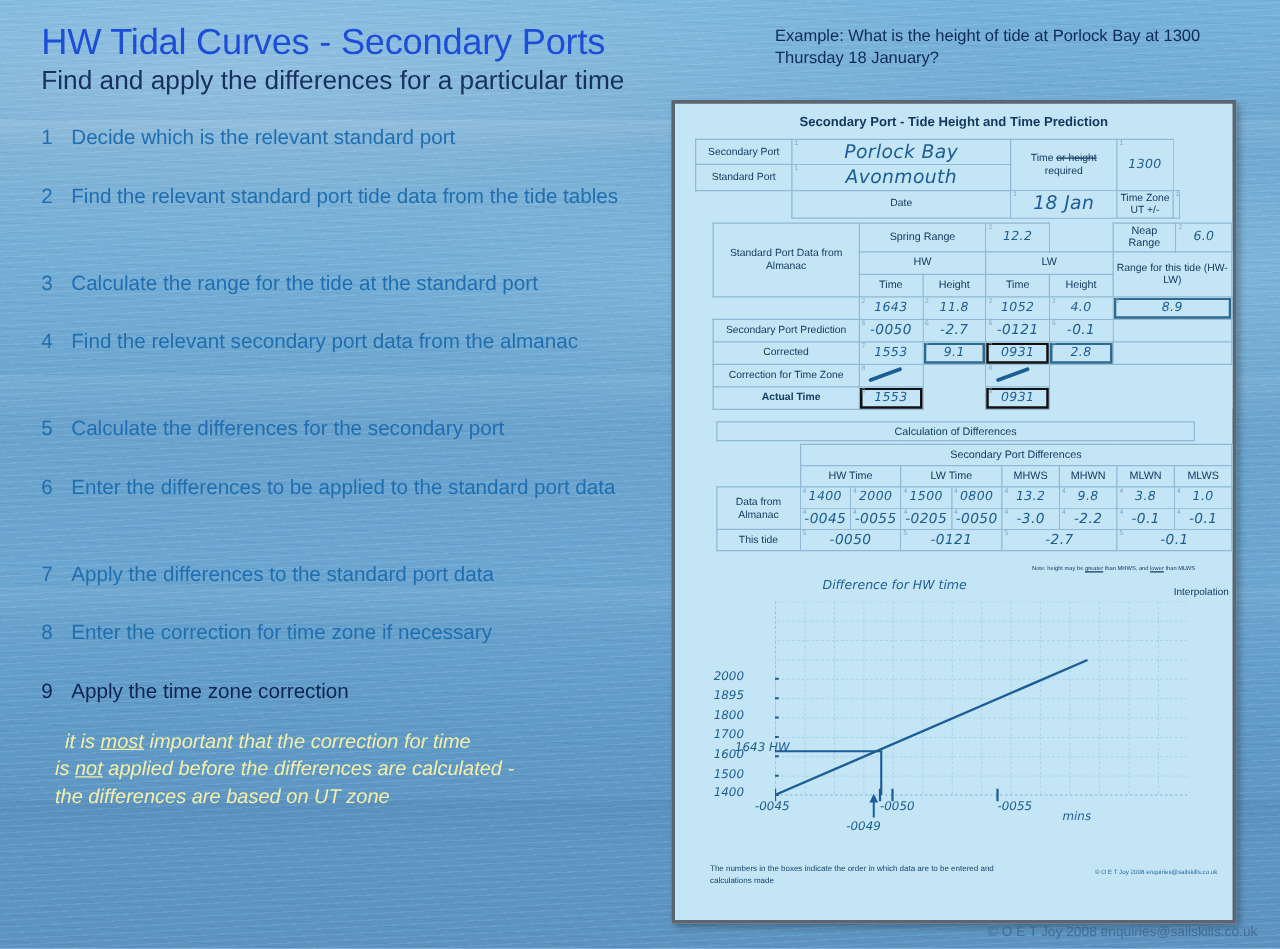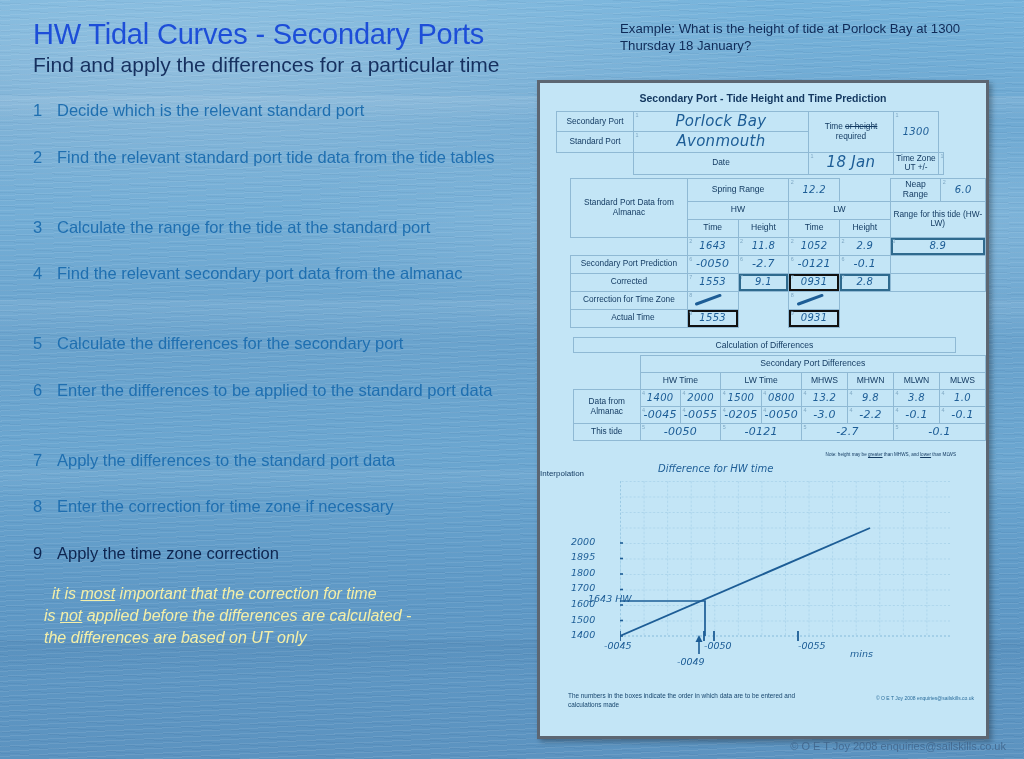--- a/index.html
+++ b/index.html
@@ -71,21 +71,21 @@
   #tblMain td{height:15px;}
 
   
   #tblDiffTitle{position:absolute;left:33px;top:254px;width:381px;border:1px solid #8fb9d4;
                 background:#c3e5f6;text-align:center;font-size:8.6px;color:#153c63;padding:2px 0;}
   #tblDiff{position:absolute;left:33px;top:272px;}
   #tblDiff td{height:14px;}
   #note{position:absolute;left:230px;top:369px;width:186px;font-size:4.6px;color:#153c63;text-align:right;}
 
   
-  #graphTitle{position:absolute;left:0;right:13px;top:386px;text-align:left;font-size:8px;color:#153c63;}
+  #graphTitle{position:absolute;left:0;right:3px;top:386px;text-align:right;font-size:8px;color:#153c63;}
   #graph{position:absolute;left:80px;top:398px;width:330px;height:186px;}
   .glabel{position:absolute;font-family:"DejaVu Sans",sans-serif;font-style:italic;color:#1d5d96;font-size:9.5px;}
 
   #footnote{position:absolute;left:28px;top:608px;width:230px;font-size:6.4px;color:#17456d;line-height:9px;}
   #copy{position:absolute;right:12px;top:612px;font-size:5px;color:#2a6c9b;}
 
   #watermark{position:absolute;right:18px;bottom:7px;font-size:11px;color:#3c5d82;opacity:.72;}
 </style>
 </head>
 <body>
@@ -135,21 +135,21 @@
   <span class="txt">Enter the correction for time zone if necessary</span>
 </div>
 <div class="step dark" style="left:33px;top:543px;width:470px;">
   <span class="num">9</span>
   <span class="txt">Apply the time zone correction</span>
 </div>
 
 <div id="caution">
   <div><span>it is </span><u>most</u><span> important that the correction for time</span></div>
   <div style="margin-left:-8px;"><span>is </span><u>not</u><span> applied before the differences are calculated -</span></div>
-  <div style="margin-left:-8px;">the differences are based on UT only</div>
+  <div style="margin-left:-8px;">the differences are based on UT zone</div>
 </div>
 
 <div id="panel">
 
   <div class="pane-title">Secondary Port - Tide Height and Time Prediction</div>
 
   <table class="ws" id="tblHead">
     <tbody>
         <tr>
       <td class="lbl" style="width:72px;">Secondary Port</td>
@@ -214,21 +214,21 @@
       <td class="hdr" style="width:46px;">Time</td>
       <td class="hdr" style="width:46px;">Height</td>
       <td class="hdr" style="width:46px;">Time</td>
       <td class="hdr" style="width:46px;">Height</td>
     </tr>
     <tr>
       <td class="lbl" style="border:none;background:transparent;"></td>
       <td class="cellwrap fill"><span class="ord">2</span><span class="hand">1643</span></td>
       <td class="cellwrap fill"><span class="ord">2</span><span class="hand">11.8</span></td>
       <td class="cellwrap fill"><span class="ord">2</span><span class="hand">1052</span></td>
-      <td class="cellwrap fill"><span class="ord">2</span><span class="hand">2.9</span></td>
+      <td class="cellwrap fill"><span class="ord">2</span><span class="hand">4.0</span></td>
       <td colspan="2" class="cellwrap fill thick"><span class="ord">3</span><span class="hand">8.9</span></td>
     </tr>
     <tr>
       <td class="lbl">Secondary Port Prediction</td>
       <td class="cellwrap fill"><span class="ord">6</span><span class="hand sm">-0050</span></td>
       <td class="cellwrap fill"><span class="ord">6</span><span class="hand sm">-2.7</span></td>
       <td class="cellwrap fill"><span class="ord">6</span><span class="hand sm">-0121</span></td>
       <td class="cellwrap fill"><span class="ord">6</span><span class="hand sm">-0.1</span></td>
       <td colspan="2" style="background:#c3e5f6;"></td>
     </tr>
@@ -248,21 +248,21 @@
           </td>
       <td style="background:#c3e5f6;border:none;"></td>
       <td class="cellwrap white">
             <span class="ord">8</span>
             <span class="slash"></span>
           </td>
       <td style="background:#c3e5f6;border:none;"></td>
       <td colspan="2" style="background:#c3e5f6;border:none;"></td>
     </tr>
     <tr>
-      <td class="lbl" style="font-weight:normal;padding-left:10px;">Actual Time</td>
+      <td class="lbl" style="font-weight:bold;padding-left:10px;">Actual Time</td>
       <td class="cellwrap white thickblk"><span class="ord">9</span><span class="hand">1553</span></td>
       <td style="background:#c3e5f6;border:none;"></td>
       <td class="cellwrap white thickblk"><span class="ord">9</span><span class="hand">0931</span></td>
       <td style="background:#c3e5f6;border:none;"></td>
       <td colspan="2" style="background:#c3e5f6;border:none;"></td>
     </tr>
   </tbody>
     </table>
 
   <div id="tblDiffTitle">Calculation of  Differences</div>

